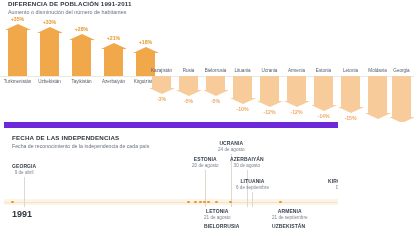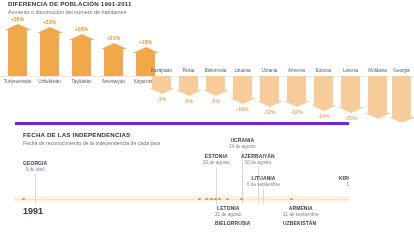--- a/index.html
+++ b/index.html
@@ -89,23 +89,23 @@
     transform: translateX(-50%);
   }
   .bar.neg .bar-name {
     position: absolute; bottom: calc(100% + 3px); left: 50%;
     transform: translateX(-50%);
   }
 
   
   .time-panel {
     position: absolute;
-    left: 15px; top: 122px; width: 334px; height: 111px;
+    left: 4px; top: 122px; width: 334px; height: 111px;
     background: #ffffff;
-    border-top: 3px solid #6d28d9;
+    border-top: 6px solid #6d28d9;
     overflow: hidden;
   }
   .time-title {
     position: absolute; left: 8px; top: 6px;
     font-size: 6.2px; font-weight: bold; letter-spacing: .18px;
     color: #2f3640; white-space: nowrap;
   }
   .time-sub {
     position: absolute; left: 8px; top: 15px;
     font-size: 5.2px; color: #6b7280; white-space: nowrap;

